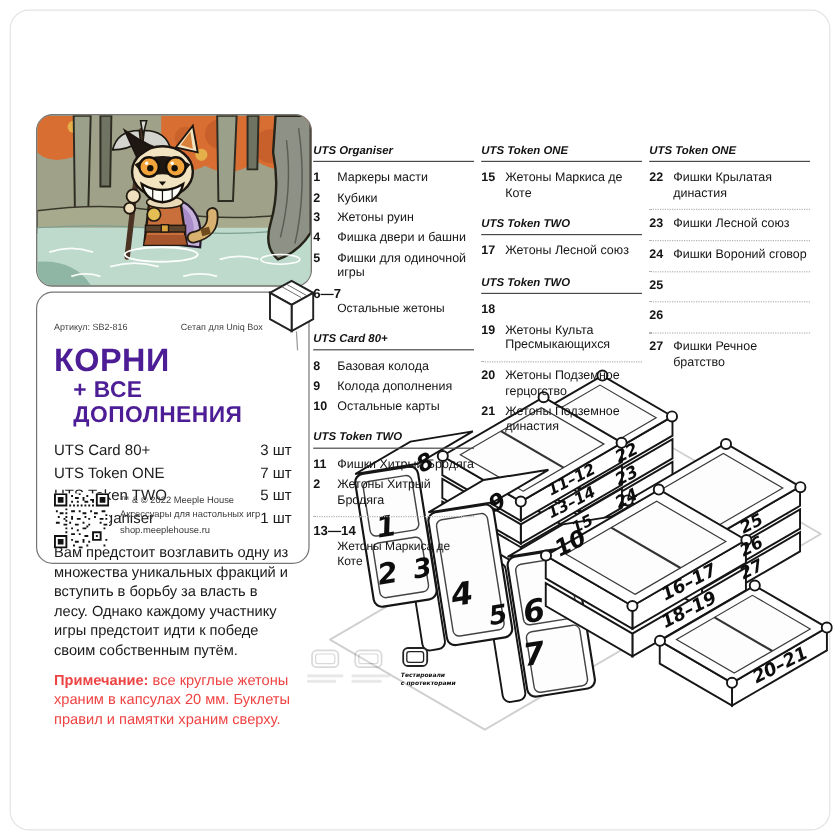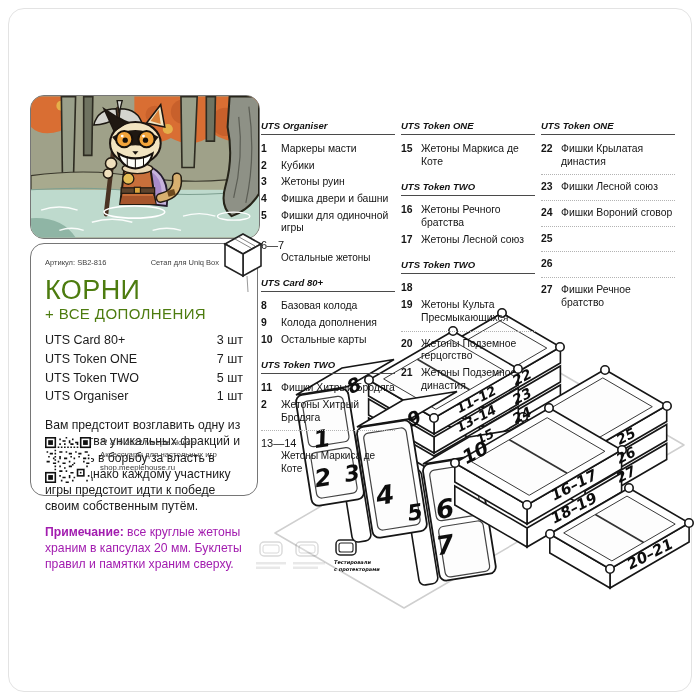--- a/index.html
+++ b/index.html
@@ -4,45 +4,45 @@
 <style>
   html,body{margin:0;padding:0;background:#fff;}
   .page{position:relative;width:700px;height:700px;background:#fff;overflow:hidden;
         font-family:"Liberation Sans",sans-serif;color:#161616;}
   .frame{position:absolute;inset:8px;border:1px solid #e3e3e3;border-radius:16px;z-index:0;}
   
   .art-card{position:absolute;left:30px;top:95px;width:228px;height:142px;border:1.5px solid #767676;
             border-radius:14px;overflow:hidden;background:#9fa189;z-index:2;}
   .art-card svg{display:block;width:100%;height:100%;}
   
-  .info-card{position:absolute;left:30px;top:243px;width:228px;height:253px;border:1.5px solid #767676;
-             border-radius:14px;background:#fff;box-sizing:border-box;padding:14px 14px;z-index:2;}
+  .info-card{position:absolute;left:30px;top:243px;width:228px;height:227px;border:1.5px solid #767676;
+             border-radius:14px;background:#fff;box-sizing:border-box;padding:24px 14px;z-index:2;}
   .meta-row{display:flex;justify-content:space-between;font-size:7.5px;color:#3f3f3f;padding-right:24px;}
-  .title{margin-top:9px;font-weight:400;color:#4d7c0f;line-height:1.1;letter-spacing:.4px;}
+  .title{margin-top:9px;font-weight:700;color:#4c1d95;line-height:1.1;letter-spacing:.4px;}
   .title .l1{font-size:27px;}
-  .title .l2{font-size:15px;}
+  .title .l2{font-size:19px;margin-left:16px;}
   .components{margin-top:9px;}
   .comp-row{display:flex;justify-content:space-between;font-size:12.5px;line-height:1.5;color:#1b1b1b;font-weight:500;}
   .desc{margin-top:11px;font-size:12.2px;line-height:1.33;color:#1a1a1a;}
-  .note{margin-top:9px;font-size:12.2px;line-height:1.33;color:#a21caf;}
+  .note{margin-top:9px;font-size:12.2px;line-height:1.33;color:#ef4444;}
   .note b{font-weight:700;}
   .foot{position:absolute;left:14px;bottom:12px;display:flex;gap:9px;align-items:flex-start;}
   .qr{width:46px;height:46px;}
   .foot-text{font-size:7.8px;line-height:1.6;color:#3a3a3a;}
   
   .cube-icon{position:absolute;left:221px;top:231px;width:44px;height:64px;z-index:3;}
   
   .col{position:absolute;top:120px;width:134px;z-index:2;}
   #col1{left:261px;} #col2{left:401px;} #col3{left:541px;}
   .sec-header{font-style:italic;font-size:9.5px;font-weight:600;color:#111;margin-top:13px;}
   .sec-header:first-child{margin-top:0;}
   .sec-rule{border:none;border-top:1.8px solid #4a4a4a;margin:3px 0 8px;}
   .item{display:flex;gap:7px;font-size:10.4px;line-height:1.22;color:#141414;margin-bottom:4px;}
   .item .num{font-weight:700;min-width:13px;}
-  .range-num{font-weight:400;font-size:11px;margin:3px 0 1px;color:#141414;}
+  .range-num{font-weight:700;font-size:11px;margin:3px 0 1px;color:#141414;}
   .range-text{margin-left:20px;font-size:10px;line-height:1.22;color:#141414;margin-bottom:4px;}
   .divider{border:none;border-top:1.6px dotted #b3b3b3;margin:6px 0;}
   
   .diagram{position:absolute;left:254px;top:282px;width:440px;height:352px;z-index:1;}
   .diagram text{font-family:"DejaVu Sans",sans-serif;font-weight:800;font-style:italic;fill:#0d0d0d;}
   .legend-text{font-family:"Liberation Sans",sans-serif;font-weight:400;font-style:normal;fill:#3c3c3c;}
 </style>
 </head>
 <body>
 
@@ -250,24 +250,20 @@
   <div class="col" id="col2">
       <div class="sec-header">UTS Token ONE</div>
       <hr class="sec-rule">
       <div class="item">
         <span class="num">15</span>
         <span>Жетоны Маркиса де Коте</span>
       </div>
       <div class="sec-header">UTS Token TWO</div>
       <hr class="sec-rule">
       <div class="item">
-        <span class="num">16</span>
-        <span>Жетоны Речного братства</span>
-      </div>
-      <div class="item">
         <span class="num">17</span>
         <span>Жетоны Лесной союз</span>
       </div>
       <div class="sec-header">UTS Token TWO</div>
       <hr class="sec-rule">
       <div class="item">
         <span class="num">18</span>
       </div>
       <div class="item">
         <span class="num">19</span>

